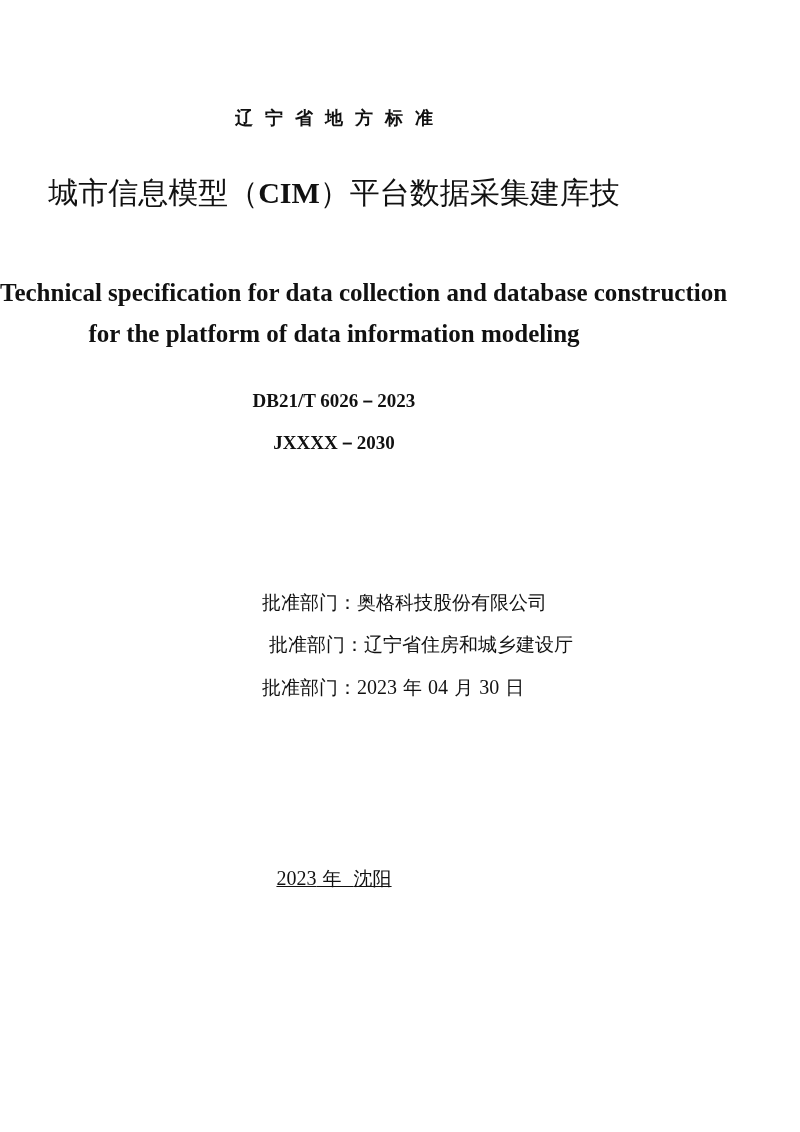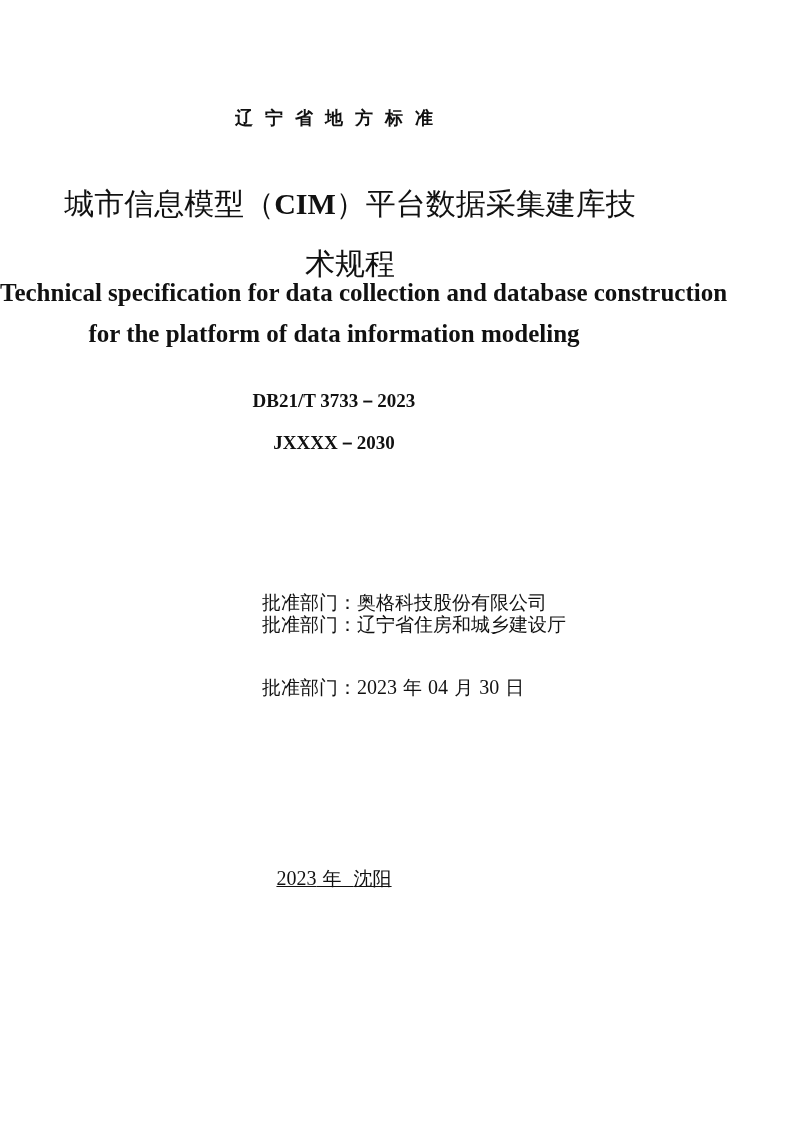--- a/index.html
+++ b/index.html
@@ -1,46 +1,45 @@
 <!DOCTYPE html>
 <html><head>
 <meta charset="utf-8">
 <style>
   html, body { margin: 0; padding: 0; background: #ffffff; }
   body { width: 800px; height: 1132px; position: relative; overflow: hidden;
          font-family: "DejaVu Serif", "Liberation Serif", serif; color: #111; }
   .abs { position: absolute; left: 0; width: 668px; text-align: center; white-space: nowrap; }
   .issuer { top: 106px; font-size: 18px; letter-spacing: 12px; font-family: "DejaVu Sans", sans-serif; font-weight: bold; padding-left: 12px; box-sizing: border-box; }
-  .title-zh { top: 174px; font-size: 30px; line-height: 60px; font-family: "DejaVu Sans", sans-serif; padding-left: 16px; }
+  .title-zh { top: 174px; font-size: 30px; line-height: 37px; font-family: "DejaVu Sans", sans-serif; }
   .title-zh .cim { font-family: "Liberation Serif", serif; font-weight: bold; }
   .title-en { font-family: "Liberation Serif", serif; font-weight: bold; font-size: 25px; }
   .title-en.l1 { top: 279px; }
   .title-en.l2 { top: 320px; }
   .code { font-family: "Liberation Serif", serif; font-weight: bold; font-size: 19px; }
   .code.c1 { top: 388px; }
   .code.c2 { top: 430px; }
   .meta { position: absolute; left: 262px; font-size: 19px; font-family: "DejaVu Sans", sans-serif; white-space: nowrap; }
   .meta .num { font-family: "Liberation Serif", serif; font-size: 20px; }
-  .m1 { top: 590px; } .m2 { top: 612px; } .m3 { top: 675px; }
+  .m1 { top: 590px; } .m2 { top: 632px; margin-left: 7px; } .m3 { top: 675px; }
   .footer { top: 866px; font-size: 19px; font-family: "DejaVu Sans", sans-serif; text-decoration: underline; }
 </style>
 </head>
 <body>
 
 <div class="abs issuer">辽宁省地方标准</div>
 
 <div class="abs title-zh">
   <div><span>城市信息模型（</span><span class="cim">CIM</span><span>）平台数据采集建库技</span></div>
-  <div>术规程</div>
 </div>
 
 <div class="abs title-en l1">Technical specification for data collection and database construction</div>
 <div class="abs title-en l2">for the platform of data information modeling</div>
 
-<div class="abs code c1">DB21/T 3733－2023</div>
+<div class="abs code c1">DB21/T 6026－2023</div>
 <div class="abs code c2">JXXXX－2030</div>
 
 <div class="meta m1">
   <span>批准部门：</span><span>奥格科技股份有限公司</span>
 </div>
 <div class="meta m2">
   <span>批准部门：</span><span>辽宁省住房和城乡建设厅</span>
 </div>
 <div class="meta m3">
   <span>批准部门：</span><span class="num">2023</span><span> 年 </span><span class="num">04</span><span> 月 </span><span class="num">30</span><span> 日</span>

